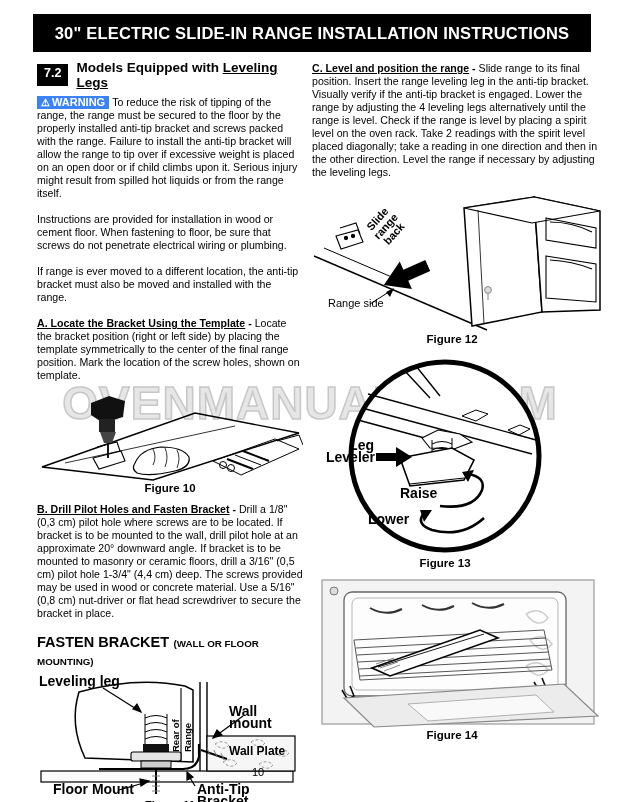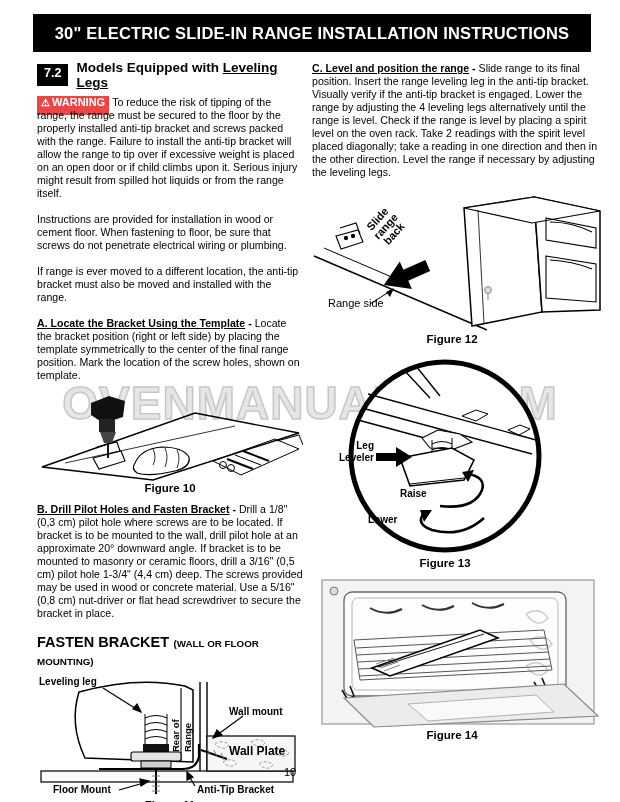--- a/index.html
+++ b/index.html
@@ -9,34 +9,34 @@
   .col{position:absolute;z-index:1;}
   .col-left{left:37px;top:60px;width:266px;}
   .col-right{left:312px;top:62px;width:291px;}
   p.body{font-size:10.6px;line-height:13px;margin:0 0 13px 0;}
   .hd{font-weight:bold;text-decoration:underline;}
   .sep{font-weight:bold;}
   .section-head{display:flex;align-items:center;gap:8px;margin:0 0 6px 0;}
   .badge{background:#000;color:#fff;font-weight:bold;font-size:12.5px;padding:2px 7px 6px 7px;}
   .section-title{font-size:13.5px;font-weight:bold;}
   .u{text-decoration:underline;}
-  .warn-badge{background:#ef4444;color:#fff;font-weight:bold;font-size:11px;padding:0 4px 7px 2px;margin-right:3px;white-space:nowrap;}
+  .warn-badge{background:#3b82f6;color:#fff;font-weight:bold;font-size:11px;padding:0 4px 1px 2px;margin-right:3px;white-space:nowrap;}
   .warn-icon{margin:0 2px 0 2px;font-size:10px;}
   .figure{position:relative;}
   .fig-caption{text-align:center;font-weight:bold;font-size:11.5px;margin:1px 0 0 0;}
   .fasten-head{margin:1px 0 5px 0;}
   .fb-title{font-size:14.5px;font-weight:bold;}
   .fb-sub{font-size:9.8px;font-weight:bold;}
-  .fig-label{position:absolute;font-weight:bold;font-size:10px;z-index:2;line-height:11.5px;}
+  .fig-label{position:absolute;font-weight:bold;font-size:14px;z-index:2;line-height:11.5px;}
   .fig-label.small{font-size:9.5px;}
   .fig-label.normal{font-weight:normal;font-size:11px;}
   .rot-rear{transform-origin:0 0;transform:rotate(-90deg);width:60px;}
   .rot-slide{transform-origin:50% 50%;transform:rotate(-48deg);width:44px;text-align:center;font-size:11px;line-height:11px;}
   svg{display:block;}
-  .page-number{position:absolute;left:0;bottom:24px;width:516px;text-align:center;font-size:11px;z-index:1;margin-left:32px;}
+  .page-number{position:absolute;left:0;bottom:24px;width:516px;text-align:center;font-size:11px;z-index:1;}
 </style>
 </head>
 <body>
 
 <div class="page">
 
   <div class="header-bar">
     <span>30" ELECTRIC SLIDE-IN RANGE INSTALLATION INSTRUCTIONS</span>
   </div>
 

